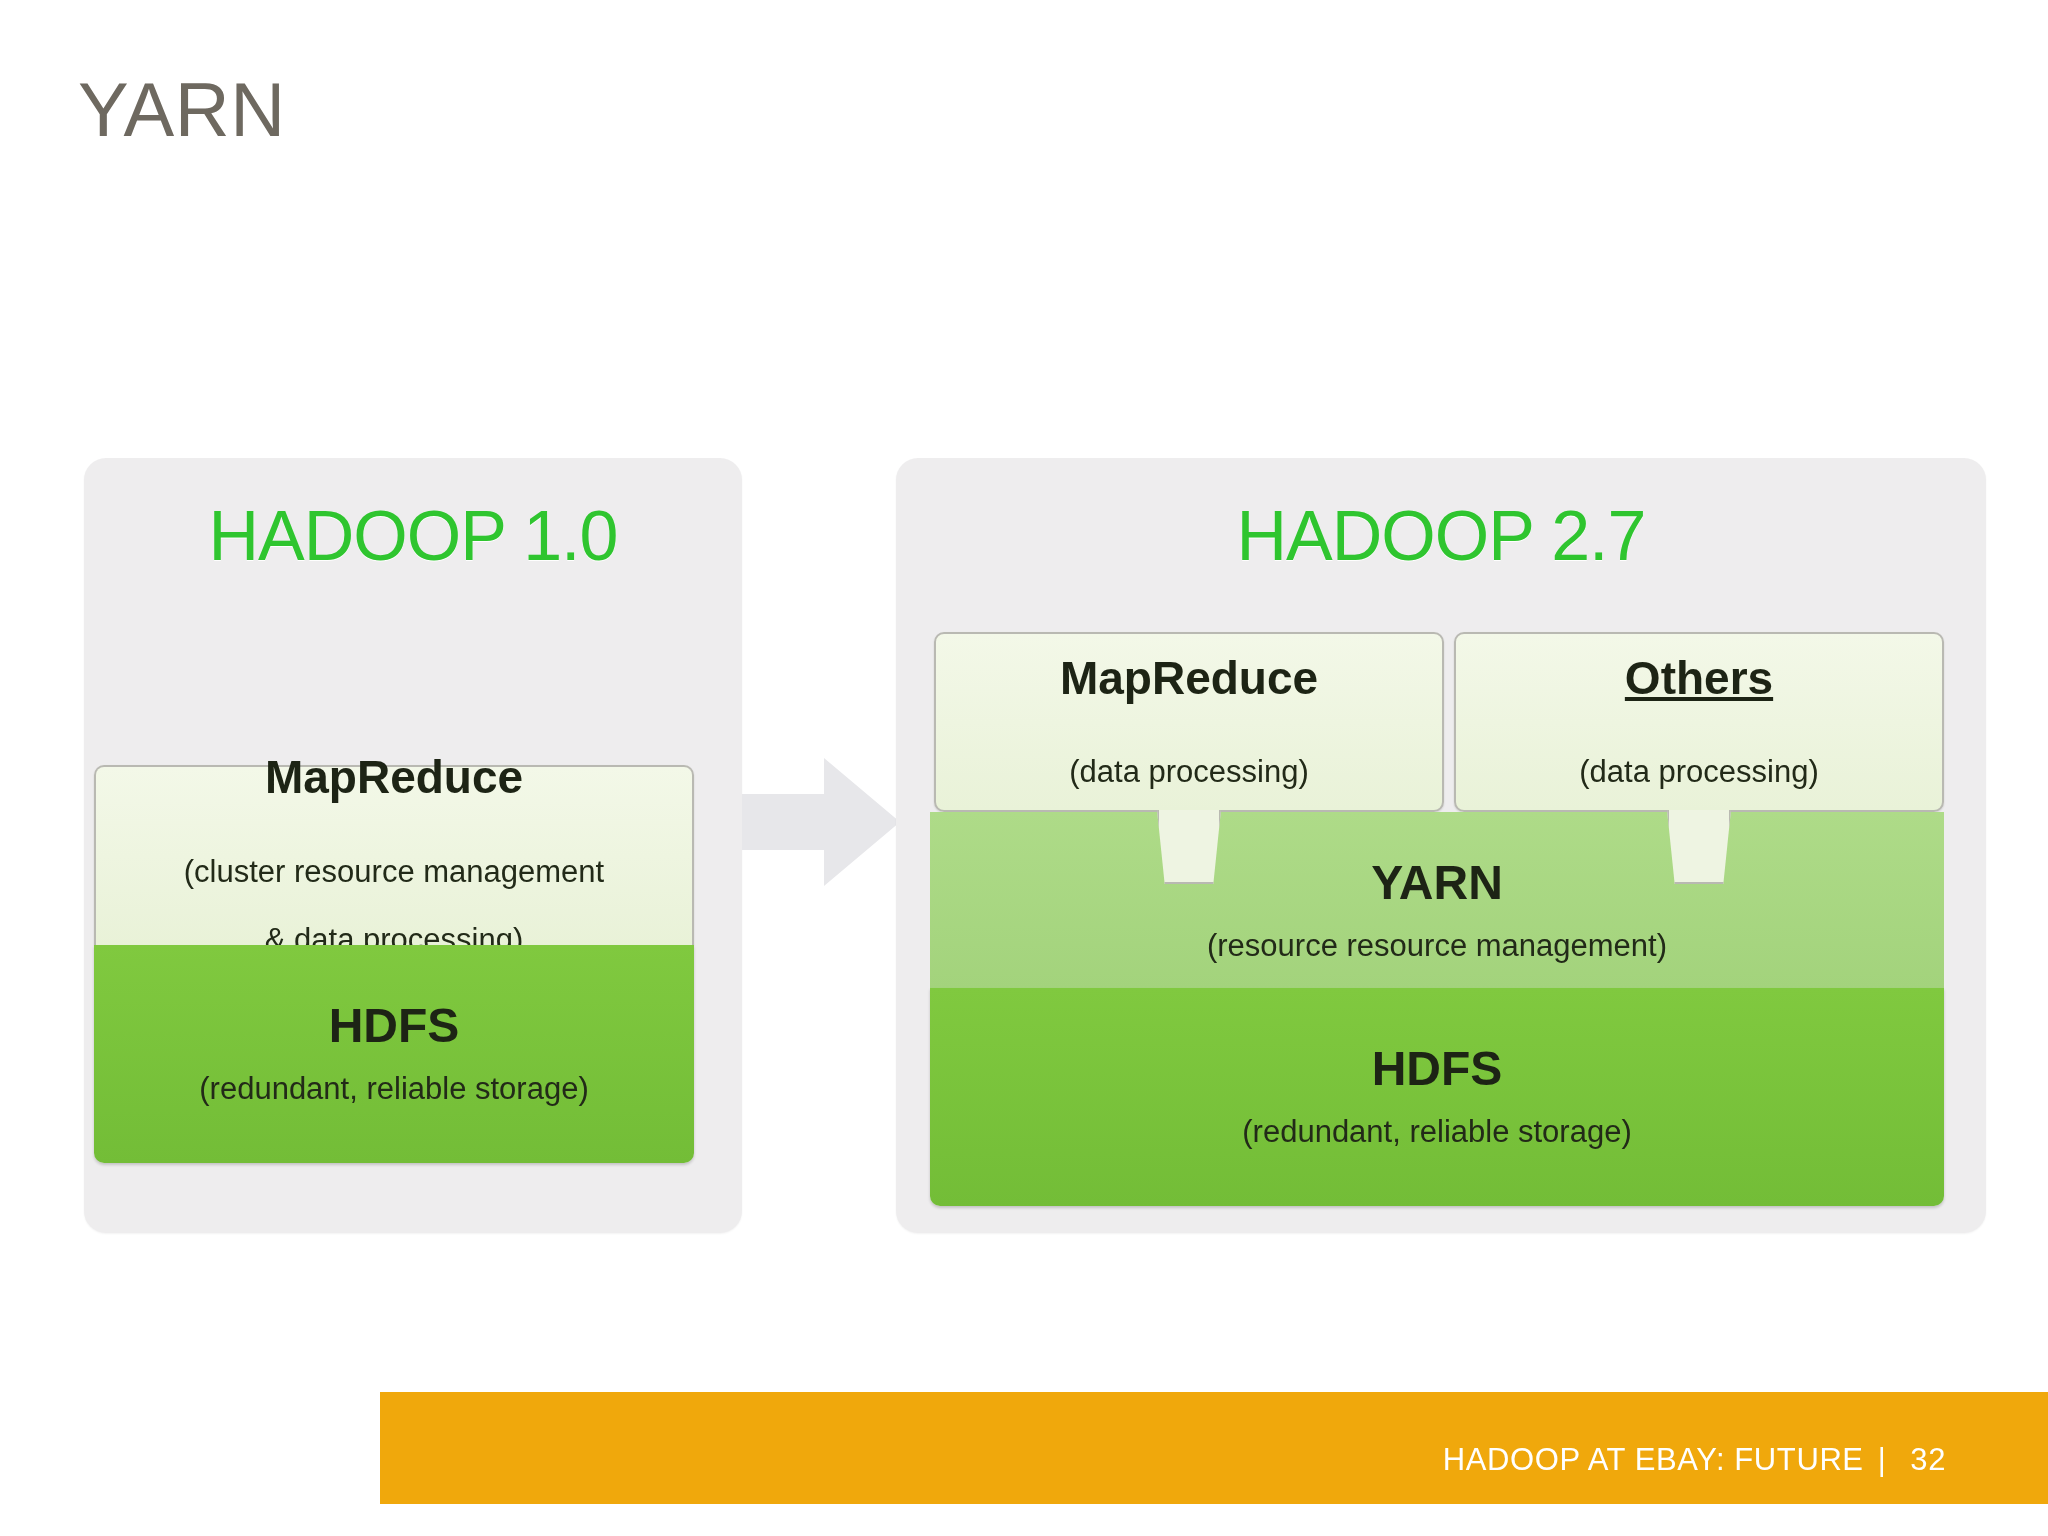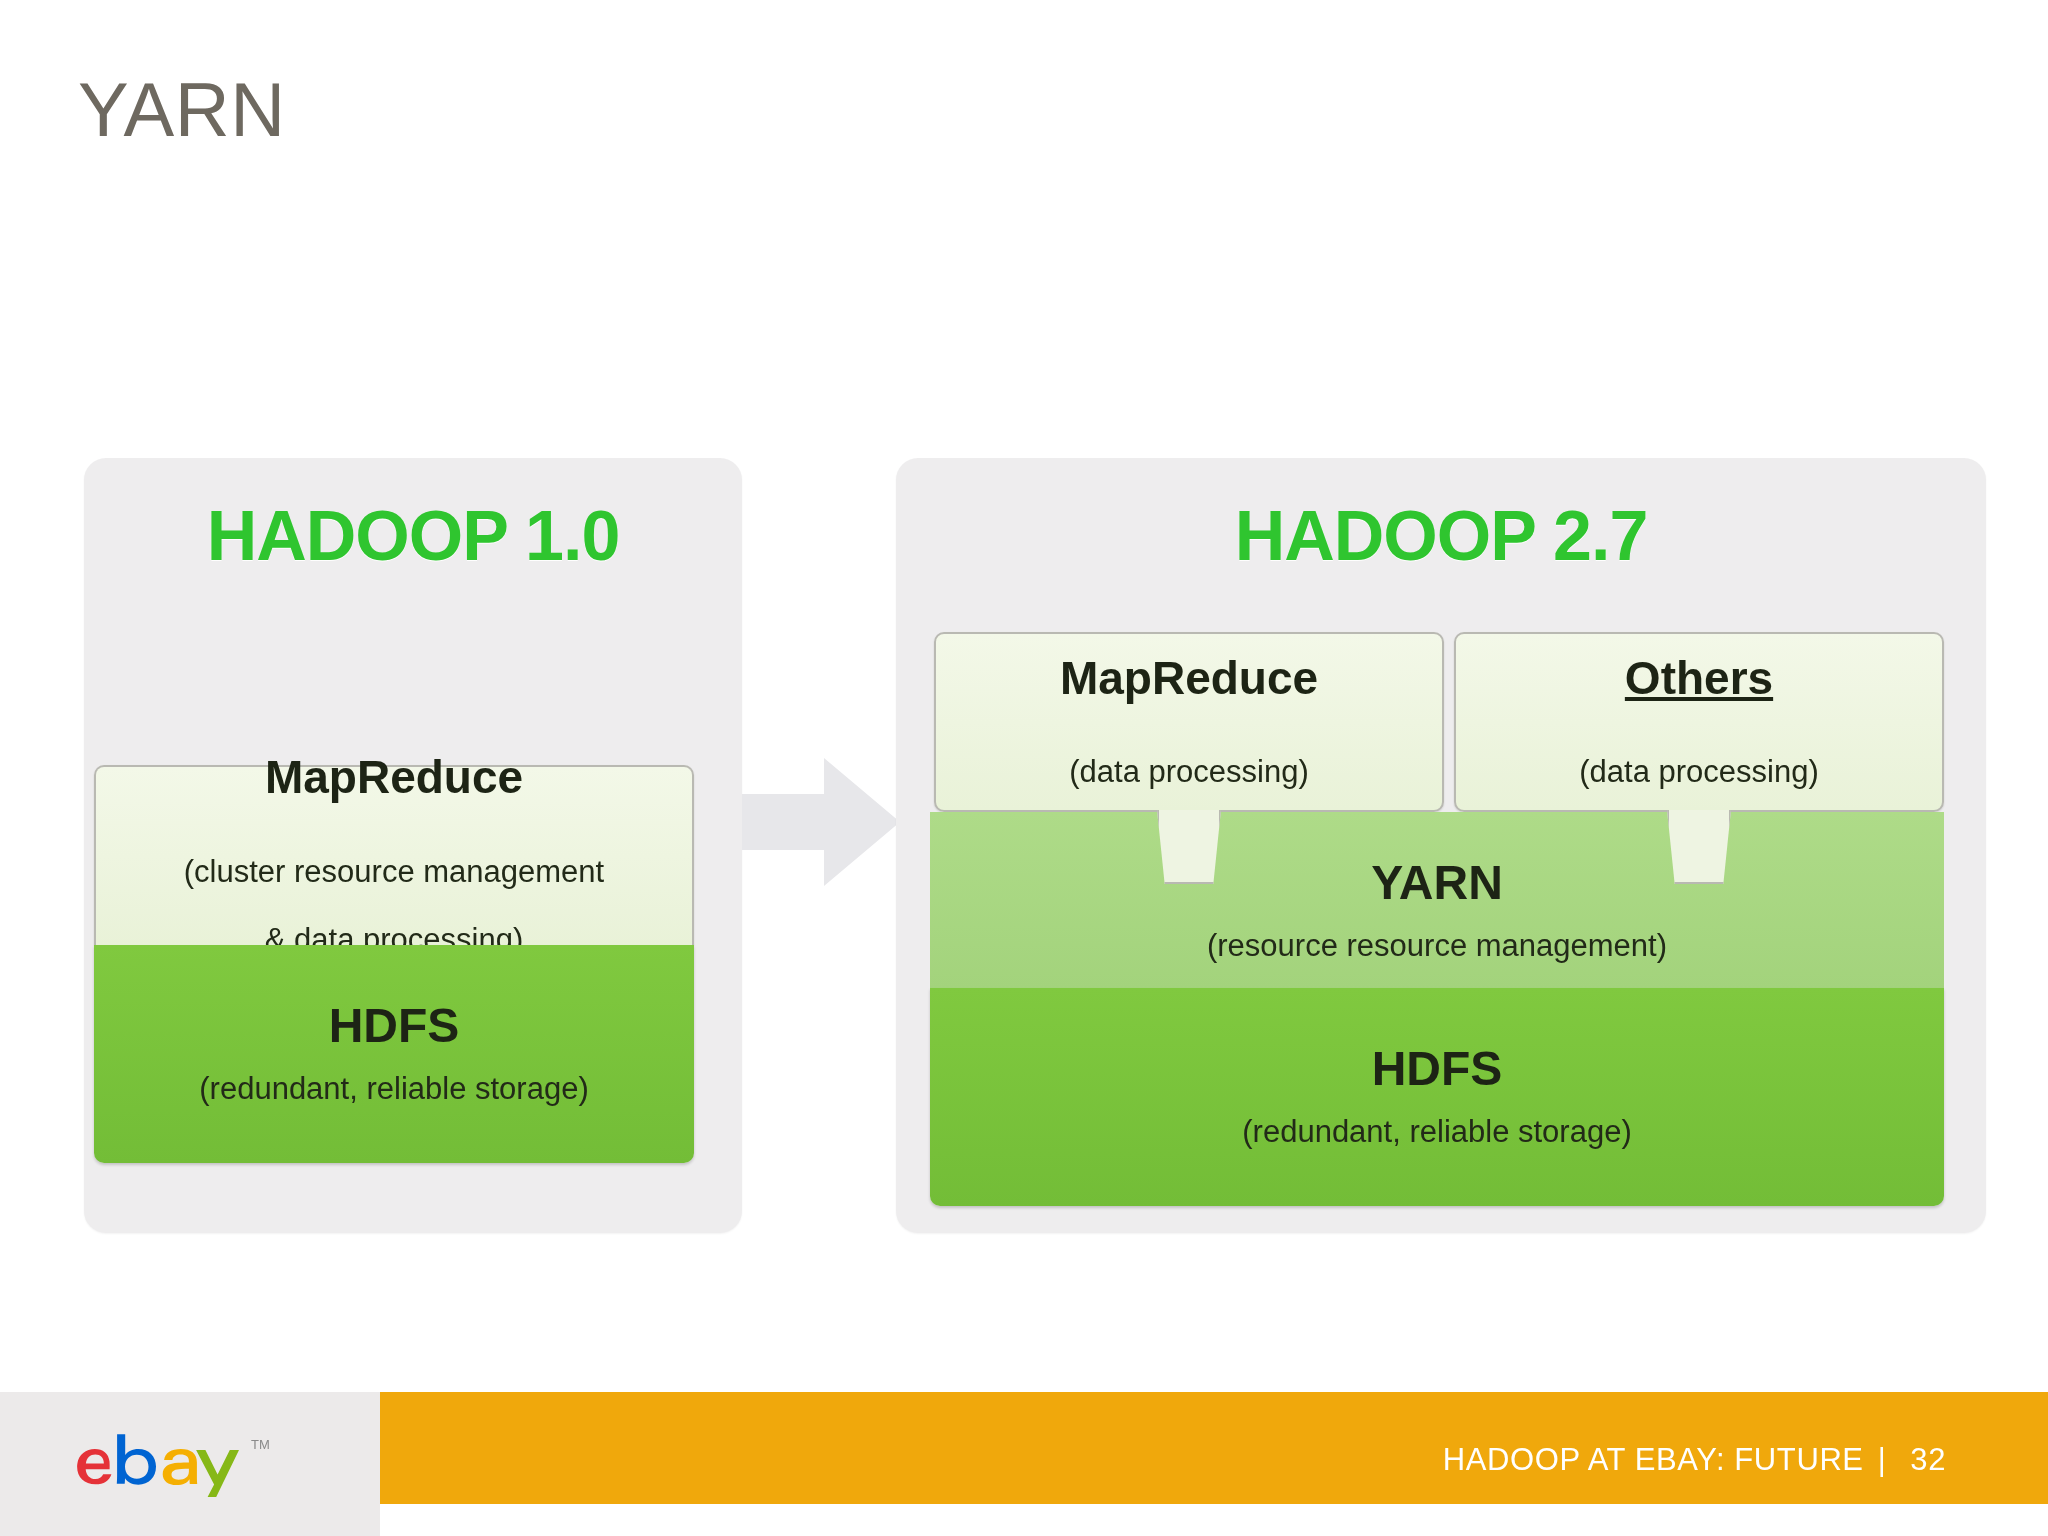--- a/index.html
+++ b/index.html
@@ -33,21 +33,21 @@
     box-shadow: 0 1px 2px rgba(0,0,0,0.05);
   }
   .panel-left  { left: 84px;  top: 458px;  width: 658px;  height: 775px; }
   .panel-right { left: 896px; top: 458px;  width: 1090px; height: 775px; }
 
   .panel-heading {
     position: absolute;
     left: 0; right: 0;
     text-align: center;
     font-size: 70px;
-    font-weight: 700;
+    font-weight: 400;
     color: #2fc52f;
     letter-spacing: -1px;
     text-shadow: 0 1px 0 rgba(255,255,255,0.9);
   }
   .panel-left  .panel-heading { top: 38px; }
   .panel-right .panel-heading { top: 38px; }
 
   
   .box {
     position: absolute;
@@ -235,44 +235,20 @@
 
   <div class="notch" id="notch-mapreduce"></div>
   <div class="notch" id="notch-others"></div>
 
   <div class="box box-hdfs" id="right-hdfs">
     <div class="box-title">HDFS</div>
     <div class="box-sub">(redundant, reliable storage)</div>
   </div>
 
   <div class="footer">
-    <div class="footer-logo-area">
-      <svg class="ebay-logo" width="230" height="78" viewBox="0 0 230 78">
-
-        <path d="M34.5 36.5c-.9-8.4-6.6-12.6-14.6-12.6C11 23.9 3.6 29.3 2.3 38.9
-                 c-.1.8-.2 1.7-.2 2.6 0 11 7.3 17.8 18.4 17.8 8.3 0 13.9-3.5 15.9-10.1h-8.2
-                 c-1.4 3.2-4.2 4.8-7.7 4.8-5.5 0-9.4-3.7-9.8-9.8h23.9c.1-2.7.1-5.1-.1-7.7z
-                 M10.9 38.4c.8-5.5 4.4-8.8 9.4-8.8 5.2 0 8.4 3.2 8.6 8.8H10.9z" fill="#e53238"></path>
-
-        <path d="M63.3 23.9c-6.1 0-10.5 2.3-13.1 6.1V9.2h-8.1v40.5c0 3.1-.1 6.4-.3 9.1h7.9
-                 c.2-1.8.3-3.7.3-5.5 2.6 4.2 7.1 6.4 13.3 6.4 10.5 0 17.7-7.3 17.7-18.1
-                 0-10.6-7.1-17.7-17.7-17.7zm-1.5 29.8c-6.9 0-11.8-4.8-11.8-11.9
-                 0-7.2 4.9-12 11.8-12 7 0 11.7 4.7 11.7 12s-4.7 11.9-11.7 11.9z" fill="#0064d2"></path>
-
-        <path d="M105.9 23.9c-9.6 0-15.9 3.8-16.8 11h8.3c.6-3.6 3.6-5.5 8.3-5.5
-                 5.5 0 8.2 2.3 8.2 6.6v1.4c-3 0-7.1.1-10.8.3-9.3.5-15.4 3.9-15.4 11.5
-                 0 6.6 5.4 10.9 13.7 10.9 6.6 0 10.9-2.3 13.1-5.9 0 1.7.1 3.4.3 4.9h7.4
-                 c-.2-2.2-.3-5-.3-7.6V37.5c0-9.2-6-13.6-16-13.6zm8 22.6c0 5.2-3.9 8.2-10.3 8.2
-                 -4.6 0-7.1-1.9-7.1-5.1 0-3.9 3.8-5.3 9.7-5.6 2.7-.1 5.4-.2 7.7-.2v2.7z" fill="#f5af02"></path>
-
-        <path d="M154.8 25l-12.2 24.4L130.4 25h-9.3l18 34.6-6.5 12.4h8.6L164 25h-9.2z" fill="#86b817"></path>
-
-        <text x="176" y="24" font-family="'Liberation Sans', sans-serif" font-size="13" fill="#8a8a8a">TM</text>
-      </svg>
-    </div>
     <div class="footer-bar">
       <div class="footer-text">
         <span>HADOOP AT EBAY: FUTURE</span><span class="footer-sep">|</span><span class="footer-page">32</span>
       </div>
     </div>
   </div>
 
 </div>
 
 </body></html>

